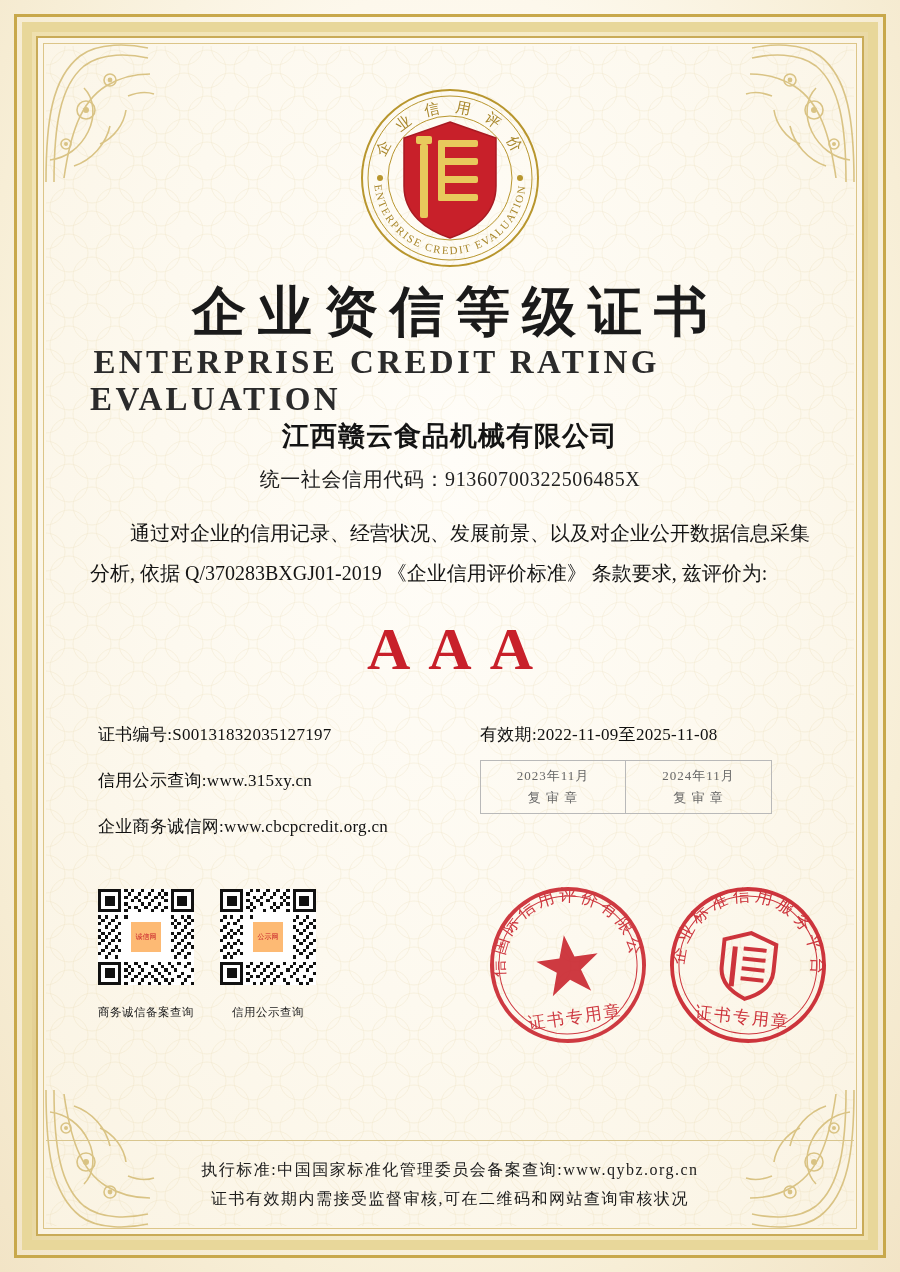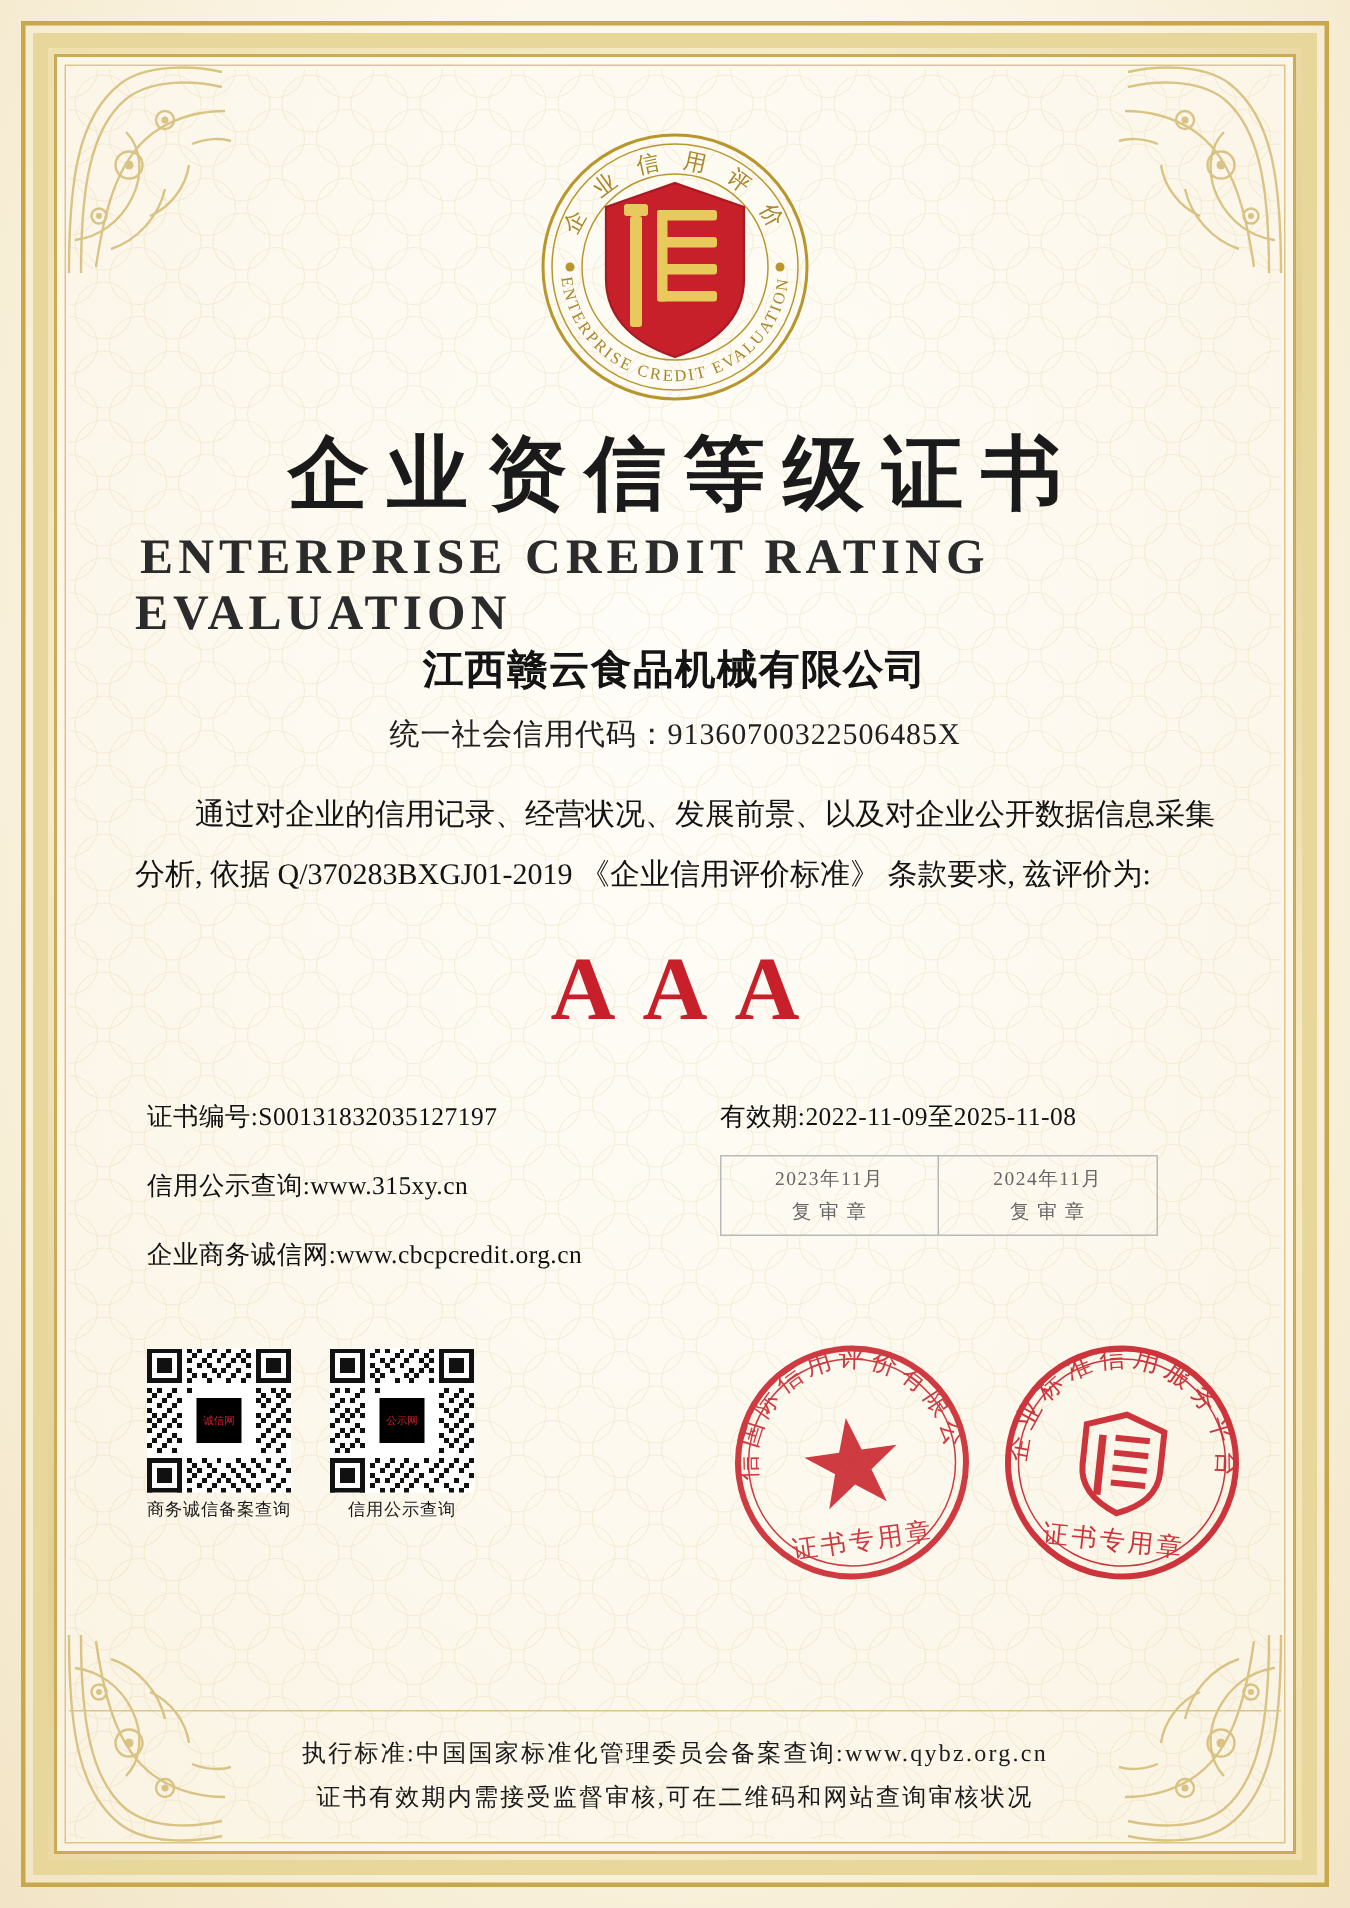--- a/index.html
+++ b/index.html
@@ -88,23 +88,23 @@
     justify-content: center;
   }
   .emblem {
     position: relative;
     width: 200px;
     height: 200px;
   }
 
   
   .title-cn {
-    margin-top: 14px;
+    margin-top: 4px;
     text-align: center;
-    font-family: Liberation Mono, monospace;
+    font-family: Liberation Sans, sans-serif;
     font-weight: bold;
     font-size: 54px;
     letter-spacing: 12px;
     text-indent: 12px;
     color: #1a1a1a;
     line-height: 1.08;
   }
   .title-en {
     margin-top: 4px;
     text-align: left;
@@ -224,34 +224,34 @@
     gap: 26px;
   }
   .qr-item { text-align: center; }
   .qr-code {
     width: 96px;
     height: 96px;
     position: relative;
     background: #ffffff;
   }
   .qr-caption {
-    margin-top: 4px;
+    margin-top: 20px;
     font-family: "DejaVu Sans", sans-serif;
     font-size: 11.5px;
     color: #1a1a1a;
     letter-spacing: 0.5px;
   }
   .qr-center-label {
     position: absolute;
     left: 50%;
     top: 50%;
     transform: translate(-50%,-50%);
     width: 30px;
     height: 30px;
-    background: #000000;
+    background: #fdba74;
     color: #c8202a;
     font-family: "DejaVu Sans", sans-serif;
     font-size: 7px;
     line-height: 9px;
     display: flex;
     align-items: center;
     justify-content: center;
     text-align: center;
     letter-spacing: 0;
   }

